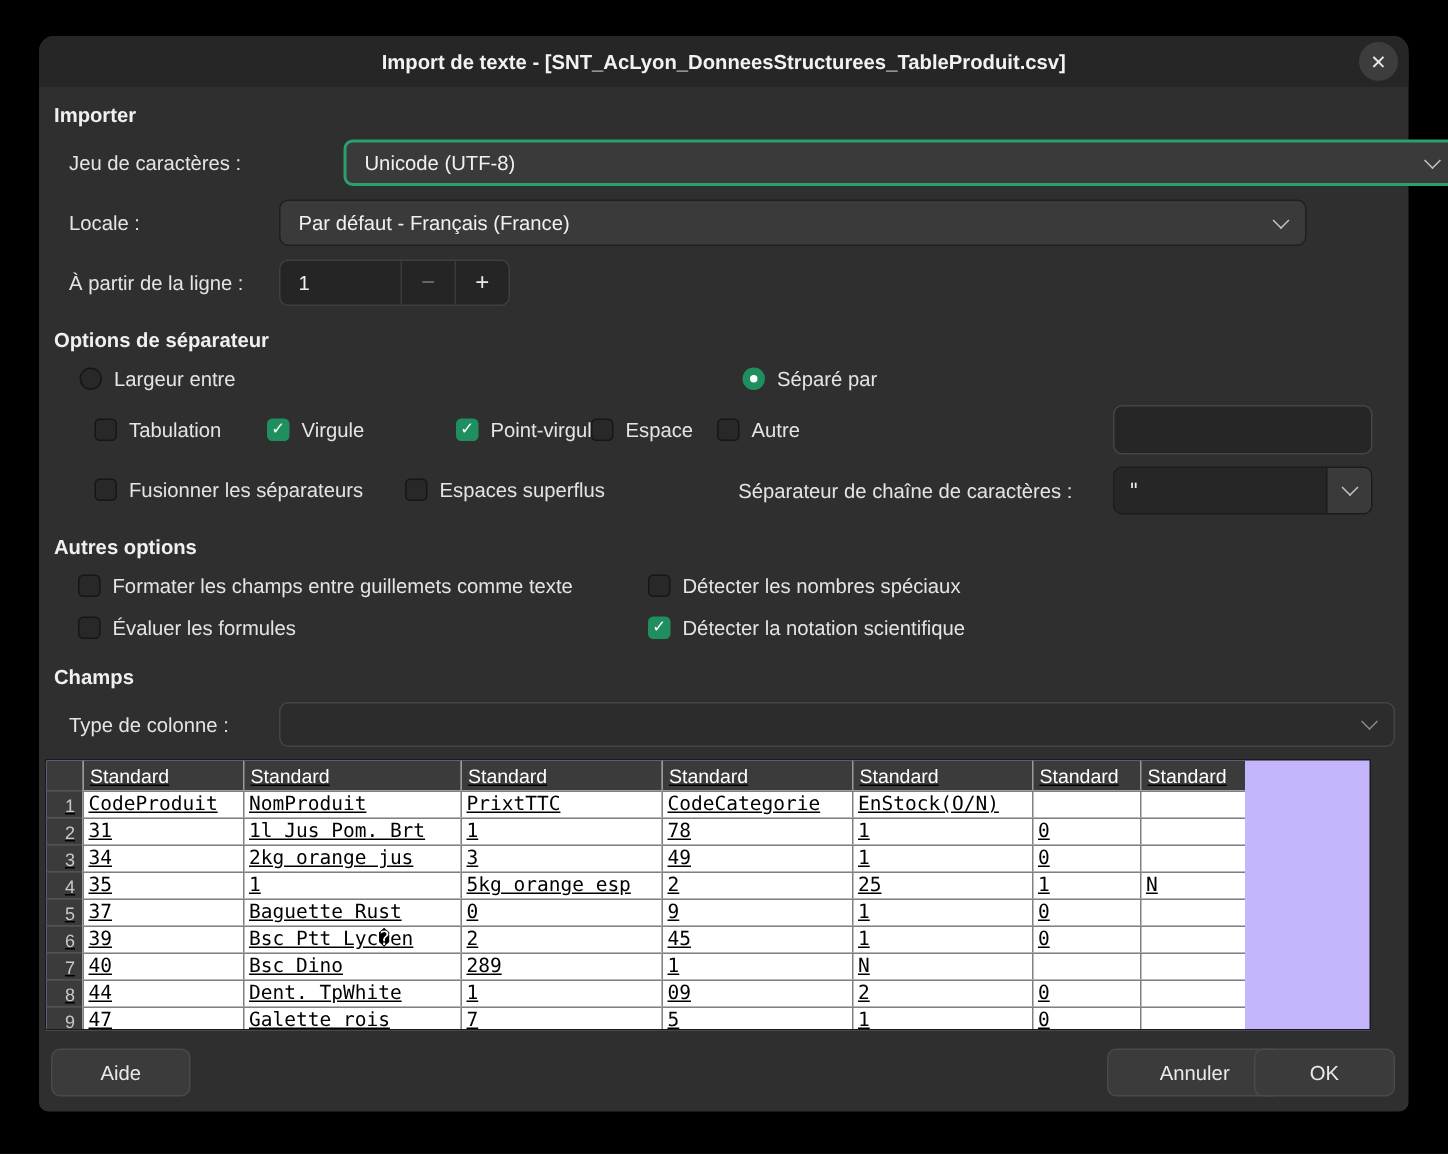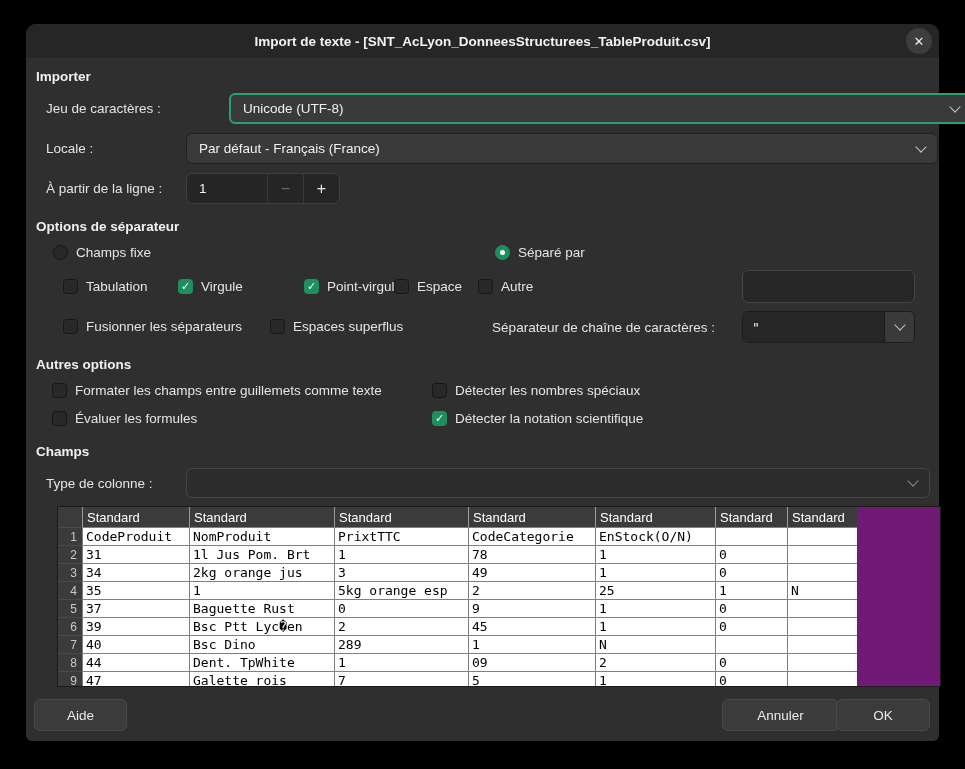--- a/index.html
+++ b/index.html
@@ -60,22 +60,22 @@
   .combo .cval { flex:1; background:#262626; display:flex; align-items:center;
                  padding-left:9px; font-size:13px; color:#f0f0f0;
                  font-family:"DejaVu Sans Mono", monospace; }
   .combo .cbtn { width:30px; background:#3a3a3a; border-left:1px solid #1c1c1c;
                  display:flex; align-items:center; justify-content:center; cursor:pointer; }
 
   .btn { position:absolute; height:32px; background:#3b3b3b; border:1px solid #4a4a4a;
          border-radius:6px; display:flex; align-items:center; justify-content:center;
          font-size:13.5px; color:#e9e9e9; cursor:pointer; }
 
-  .tablewrap { position:absolute; left:31px; top:482px; width:884px; height:181px;
-               background:#701a75; border:1px solid #1b1b1b; overflow:hidden; }
+  .tablewrap { position:absolute; left:4px; top:482px; width:884px; height:181px;
+               background:#c4b5fd; border:1px solid #1b1b1b; overflow:hidden;text-decoration:underline; }
   .trow { display:grid; }
   .trow .hcell { background:#3b3b3b; color:#fff; font-size:13px; height:20px;
                  display:flex; align-items:center; padding-left:4px;
                  border-left:1px solid #9a9a9a; overflow:hidden; white-space:nowrap; }
   .trow .hcorner { background:#3b3b3b; border-left:none; }
   .trow .rnum { background:#3b3b3b; color:#c9c9c9; font-size:12px;
                 display:flex; align-items:center; justify-content:flex-end;
                 padding-right:5px; border-top:1px solid #4a4a4a; }
   .trow .dcell { background:#fff; color:#000; height:18px;
                  font-family:"DejaVu Sans Mono", monospace; font-size:13px;
@@ -97,37 +97,37 @@
 
   <div class="section-label" style="left:10px; top:45px;">Importer</div>
 
   <div class="field-label" style="left:20px; top:69px; height:31px;">Jeu de caractères :</div>
   <div class="select focused" style="left:160px; top:69px; width:744px; height:31px;">
     <span class="val">Unicode (UTF-8)</span>
     <span class="chev"></span>
   </div>
 
   <div class="field-label" style="left:20px; top:109px; height:31px;">Locale :</div>
-  <div class="select" style="left:160px; top:109px; width:752px; height:31px;">
+  <div class="select" style="left:160px; top:109px; width:685px; height:31px;">
     <span class="val">Par défaut - Français (France)</span>
     <span class="chev"></span>
   </div>
 
   <div class="field-label" style="left:20px; top:149px; height:31px;">À partir de la ligne :</div>
   <div class="stepper" style="left:160px; top:149px; width:154px; height:31px;">
     <span class="num">1</span>
     <span class="sbtn dim">−</span>
     <span class="sbtn lit">+</span>
   </div>
 
   <div class="section-label" style="left:10px; top:195px;">Options de séparateur</div>
 
   <div class="opt" style="left:27px; top:221px;">
     <span class="radio"></span>
-    <span>Champs fixe</span>
+    <span>Largeur entre</span>
   </div>
   <div class="opt" style="left:469px; top:221px;">
     <span class="radio on"></span>
     <span>Séparé par</span>
   </div>
 
   <div class="opt" style="left:37px; top:255px;">
     <span class="cb"></span>
     <span>Tabulation</span>
   </div>
@@ -291,16 +291,16 @@
           <div class="dcell">7</div>
           <div class="dcell">5</div>
           <div class="dcell">1</div>
           <div class="dcell">0</div>
           <div class="dcell"></div>
         </div>
       </div>
   </div>
 
   <div class="btn" style="left:8px; top:675px; width:93px;">Aide</div>
-  <div class="btn" style="left:696px; top:675px; width:117px;">Annuler</div>
+  <div class="btn" style="left:712px; top:675px; width:117px;">Annuler</div>
   <div class="btn" style="left:810px; top:675px; width:94px;">OK</div>
 
 </div>
 
 </body></html>

